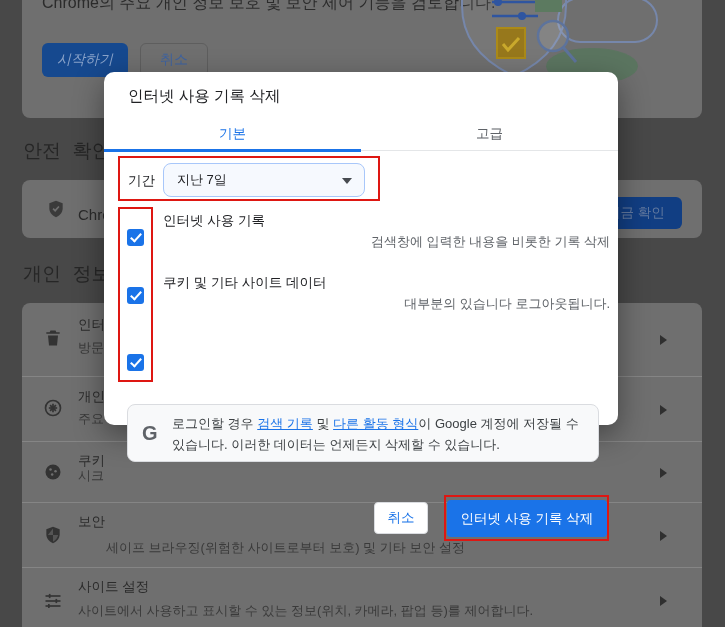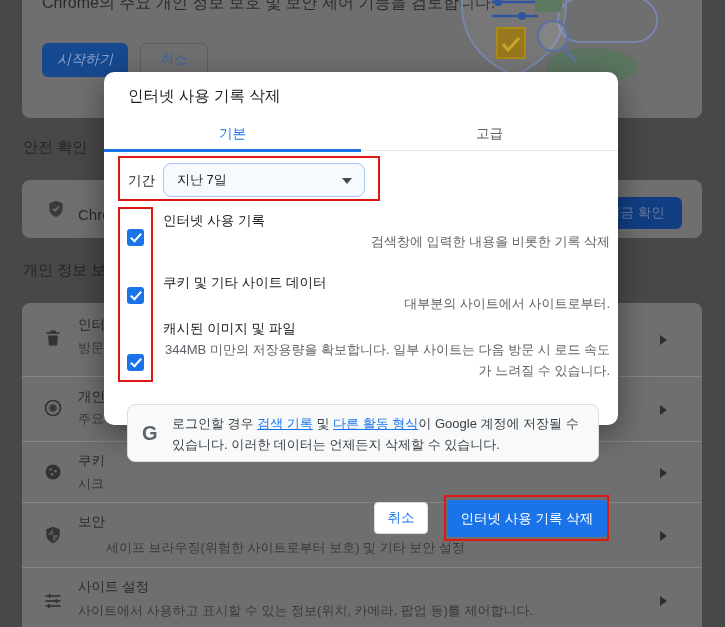--- a/index.html
+++ b/index.html
@@ -7,21 +7,21 @@
   body {
     position:relative; overflow:hidden;
     background:#484848;
     font-family:"Liberation Sans","DejaVu Sans",sans-serif;
     font-size:13px; color:#202124;
   }
   .abs { position:absolute; }
 
   
   .bg-card { position:absolute; background:#6f6f6f; border-radius:8px; }
-  .bg-heading { position:absolute; font-size:15px; font-weight:500; color:#262626; }
+  .bg-heading { position:absolute; font-size:19px; font-weight:500; color:#262626;font-family:Liberation Mono, monospace; }
   .hero-desc { position:absolute; left:20px; top:50px; width:505px; font-size:16px; line-height:30px; color:#2b2b2b; }
   .hero-btn-primary { position:absolute; left:20px; top:105px; width:86px; height:34px;
     background:#16498f; border-radius:6px; color:#8aa3c9; font-size:14px;
     display:flex; align-items:center; justify-content:center;font-style:italic; }
   .hero-btn-secondary { position:absolute; left:118px; top:105px; width:68px; height:34px;
     background:transparent; border:1px solid #5e5e5e; border-radius:6px; color:#3f639f;
     font-size:14px; display:flex; align-items:center; justify-content:center; }
   .safety-text { position:absolute; left:56px; top:26px; font-size:15px; color:#2b2b2b; white-space:nowrap; }
   .check-now-btn { position:absolute; left:568px; top:17px; width:92px; height:32px;
     background:#113e83; border-radius:6px; color:#62799f; font-size:13.5px;
@@ -137,21 +137,21 @@
   </div>
 
   <div class="bg-row" style="top:139px; height:61px;">
     <svg class="row-icon" style="top:20px;" viewBox="0 0 24 24">
       <circle cx="12" cy="12" r="9" fill="#333"></circle>
       <circle cx="9" cy="9" r="1.5" fill="#6f6f6f"></circle>
         <circle cx="15" cy="11" r="1.5" fill="#6f6f6f"></circle>
         <circle cx="11" cy="15" r="1.5" fill="#6f6f6f"></circle>
     </svg>
     <div class="row-title" style="top:10px;">쿠키</div>
-    <div class="row-sub" style="top:33px;">시크</div>
+    <div class="row-sub" style="top:25px;">시크</div>
     <div class="chevron" style="top:26px;"></div>
   </div>
 
   <div class="bg-row" style="top:200px; height:65px;">
     <svg class="row-icon" style="top:22px;" viewBox="0 0 24 24">
       <path d="M12 2l8 3v6c0 5-3.5 8.6-8 11-4.5-2.4-8-6-8-11V5l8-3z" fill="#333"></path>
       <path d="M12 4.2V12h6.2C17.6 15.5 15 18.4 12 20V12H5.8" fill="#555"></path>
     </svg>
     <div class="row-title" style="top:10px;">보안</div>
     <div class="row-sub" style="top:36px;margin-left:28px;">세이프 브라우징(위험한 사이트로부터 보호) 및 기타 보안 설정</div>
@@ -192,28 +192,24 @@
 
   <div class="cb" style="top:157px;"></div>
   <div class="item-text" style="top:139px;">
     <div class="item-title">인터넷 사용 기록</div>
     <div class="item-desc">검색창에 입력한 내용을 비롯한 기록 삭제</div>
   </div>
 
   <div class="cb" style="top:215px;"></div>
   <div class="item-text" style="top:201px;">
     <div class="item-title">쿠키 및 기타 사이트 데이터</div>
-    <div class="item-desc">대부분의 사이트에서 사이트로부터.</div>
+    <div class="item-desc">대부분의 있습니다 로그아웃됩니다.</div>
   </div>
 
   <div class="cb" style="top:282px;"></div>
-  <div class="item-text" style="top:247px;">
-    <div class="item-title">캐시된 이미지 및 파일</div>
-    <div class="item-desc">344MB 미만의 저장용량을 확보합니다. 일부 사이트는 다음 방문 시 로드 속도가 느려질 수 있습니다.</div>
-  </div>
 
   <div class="gbox">
     <div class="g-glyph">G</div>
     <div class="g-text"><span>로그인할 경우 </span><a href="#">검색 기록</a><span> 및 </span><a href="#">다른 활동 형식</a><span>이 Google 계정에 저장될 수 있습니다. 이러한 데이터는 언제든지 삭제할 수 있습니다.</span></div>
   </div>
 
   <div class="btn-cancel">취소</div>
   <div class="btn-confirm">인터넷 사용 기록 삭제</div>
 </div>
 

